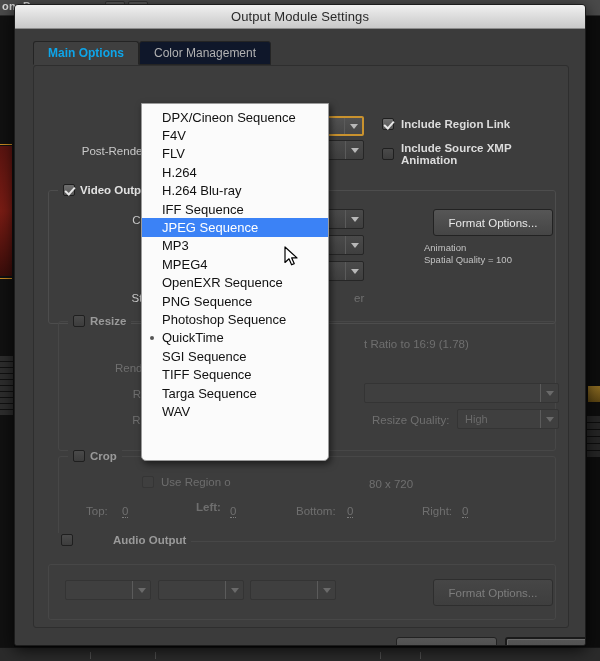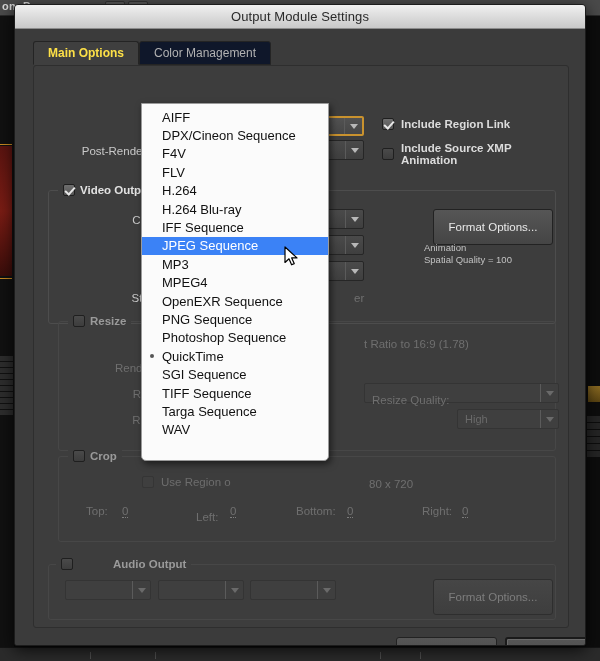--- a/index.html
+++ b/index.html
@@ -79,21 +79,21 @@
   .tabs { position: absolute; left: 18px; top: 12px; display: flex; }
   .tab {
     height: 24px; padding: 0 14px;
     display: flex; align-items: center;
     font-size: 12px; border: 1px solid #242424;
     border-radius: 3px 3px 0 0;
     background: #0f172a;
     color: #b2b2b2;
   }
   .tab.active {
-    background: #3f3f3f; color: #fde047; font-weight: bold;
+    background: #3f3f3f; color: #0ea5e9; font-weight: bold;
     border-bottom-color: #3f3f3f;
   }
 
   
   .panel {
     position: absolute; left: 18px; top: 36px;
     width: 536px; height: 563px;
     border: 1px solid #2e2e2e; border-radius: 3px;
     background: #3d3d3d;
   }
@@ -158,21 +158,21 @@
   }
   .combo .arrow.dim { border-top-color: #6a6a6a; }
   .combo.focused {
     border: 2px solid #c9922e;
     background: linear-gradient(180deg,#525252,#464646);
   }
   .combo.disabled { background:#3f3f3f; border-color:#343434; }
 
   
   .btn {
-    position: absolute; height: 36px;
+    position: absolute; height: 27px;
     background: linear-gradient(180deg,#565656,#454545);
     border: 1px solid #222; border-radius: 3px;
     display: flex; align-items: center; justify-content: center;
     font-size: 11.5px; color: #e8e8e8;
   }
   .btn.dim { color: #7d7d7d; background: linear-gradient(180deg,#464646,#3e3e3e); border-color:#2e2e2e; }
   .btn.default { border: 2px solid #1a1a1a; box-shadow: inset 0 0 0 1px #6a6a6a; }
 
   
   .anno { position: absolute; font-size: 9.5px; color: #c2c2c2; line-height: 11px; }
@@ -345,21 +345,21 @@
       <span class="lbl dim r" style="left:40px; top:296px; width:110px;">Rendering at:</span>
       <span class="lbl dim r" style="left:40px; top:322px; width:110px;">Resize to:</span>
       <div class="combo disabled" style="left:330px; top:317px; width:195px;">
         <span class="ctxt dim"></span>
         <span class="arrowbox">
             <span class="arrow dim"></span>
           </span>
       </div>
 
       <span class="lbl dim r" style="left:40px; top:348px; width:110px;">Resize %:</span>
-      <span class="lbl dim" style="left:338px; top:328px;">Resize Quality:</span>
+      <span class="lbl dim" style="left:338px; top:348px;">Resize Quality:</span>
       <div class="combo disabled" style="left:423px; top:343px; width:102px;">
         <span class="ctxt dim">High</span>
         <span class="arrowbox">
             <span class="arrow dim"></span>
           </span>
       </div>
 
       <div class="group group-dim" style="left:24px; top:390px; width:498px; height:86px;"></div>
       <div class="grouphdr" style="left:34px; top:383px;">
         <span class="cb off"></span>
@@ -368,31 +368,31 @@
 
       <div class="cbrow" style="left:108px; top:410px;">
         <span class="cb disabled"></span>
         <span class="ctext dim">Use Region o</span>
       </div>
       <span class="lbl dim" style="left:335px; top:412px;">80 x 720</span>
 
       <span class="lbl dim" style="left:52px; top:439px;">Top:</span>
       <span class="val dim numv" style="left:88px; top:439px;">0</span>
 
-      <span class="lbl dim" style="left:162px; top:445px;">Left:</span>
+      <span class="lbl dim" style="left:162px; top:435px;font-weight:bold;">Left:</span>
       <span class="val dim numv" style="left:196px; top:439px;">0</span>
 
       <span class="lbl dim" style="left:262px; top:439px;">Bottom:</span>
       <span class="val dim numv" style="left:313px; top:439px;">0</span>
 
       <span class="lbl dim" style="left:388px; top:439px;">Right:</span>
       <span class="val dim numv" style="left:428px; top:439px;">0</span>
 
       <div class="group group-dim" style="left:14px; top:498px; width:508px; height:56px;"></div>
-      <div class="grouphdr" style="left:22px; top:491px;gap:40px;">
+      <div class="grouphdr" style="left:22px; top:467px;gap:40px;">
         <span class="cb off"></span>
         <span class="t dim">Audio Output</span>
       </div>
 
       <div class="combo disabled" style="left:31px; top:514px; width:86px;">
         <span class="ctxt dim"></span>
         <span class="arrowbox">
             <span class="arrow dim"></span>
           </span>
       </div>
@@ -418,23 +418,20 @@
       <span>Cancel</span>
     </div>
     <div class="btn default" style="left:490px; top:608px; width:95px;">
       <span>OK</span>
     </div>
 
   </div>
 </div>
 
 <div id="format-menu">
-    <div class="mi">
-      <span>AIFF</span>
-    </div>
     <div class="mi">
       <span>DPX/Cineon Sequence</span>
     </div>
     <div class="mi">
       <span>F4V</span>
     </div>
     <div class="mi">
       <span>FLV</span>
     </div>
     <div class="mi">

